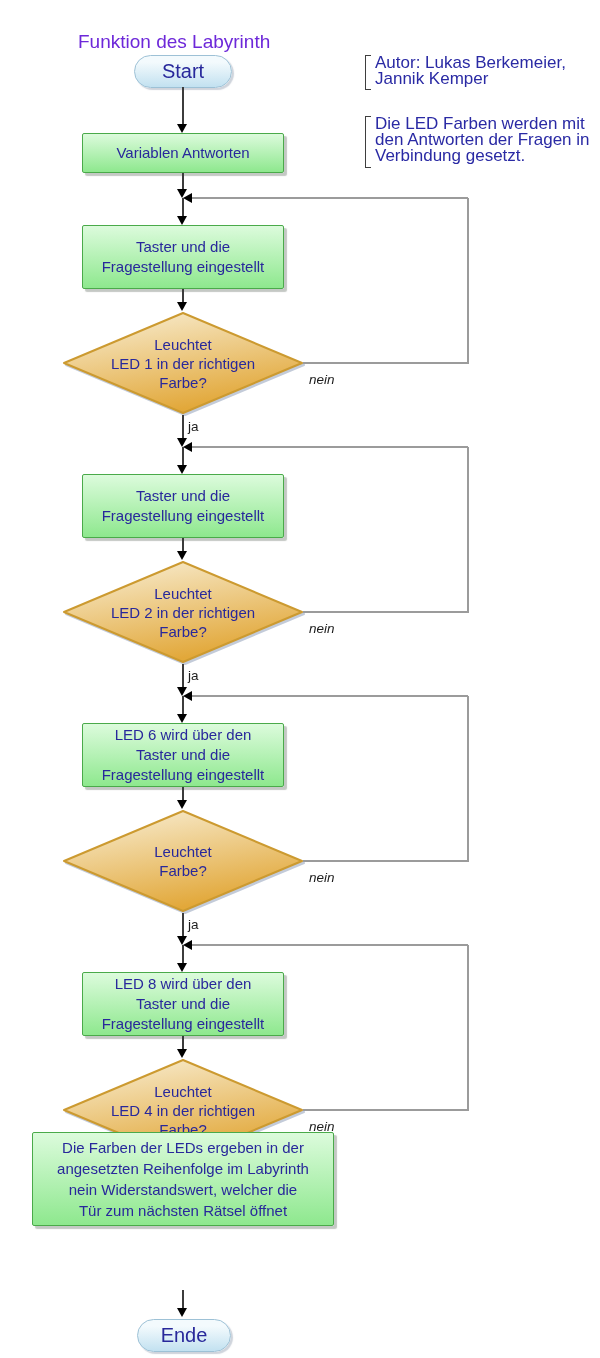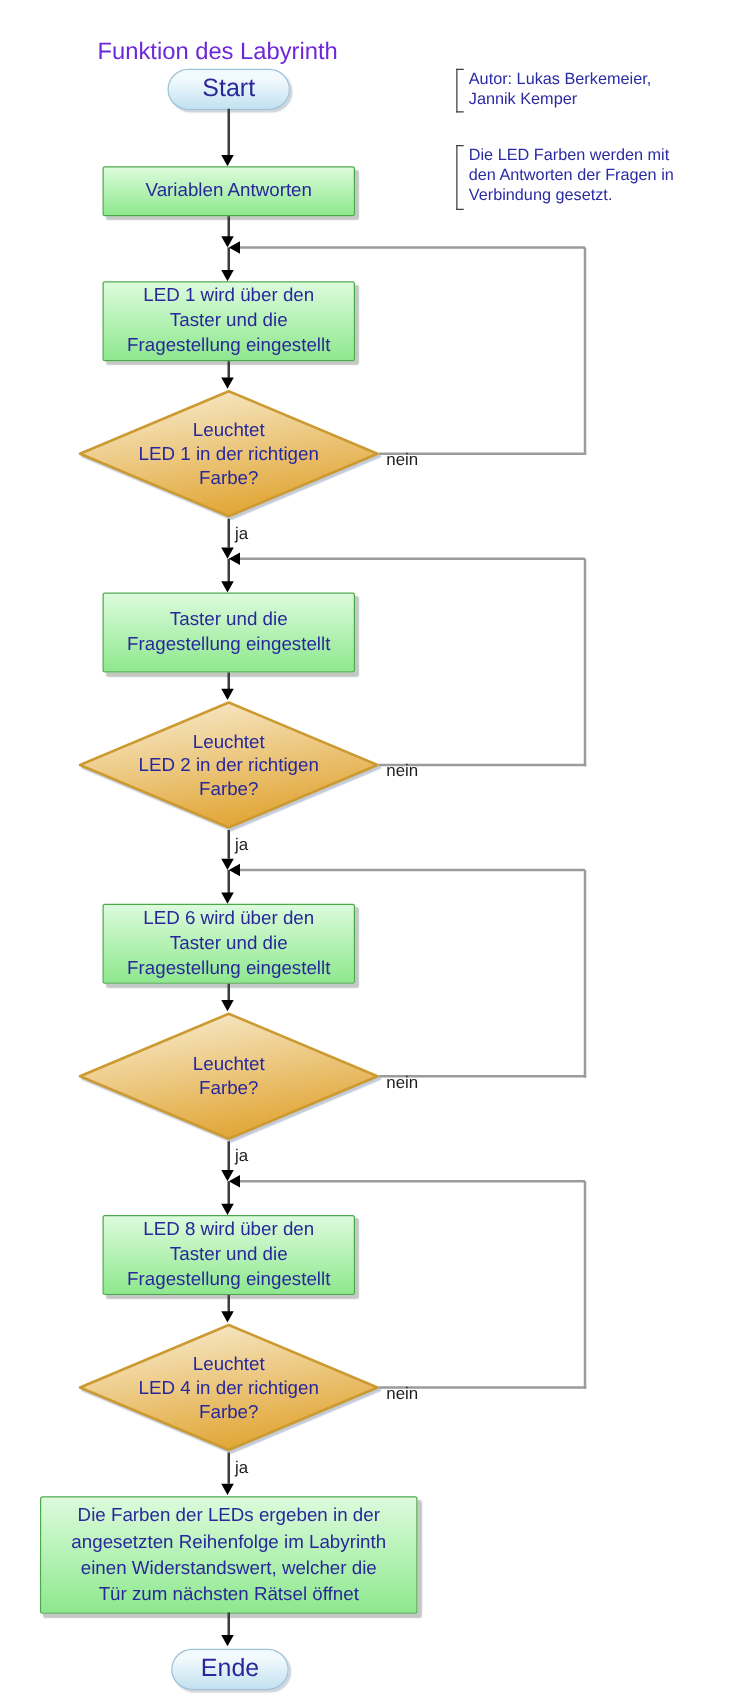--- a/index.html
+++ b/index.html
@@ -36,47 +36,47 @@
     display:flex; flex-direction:column; justify-content:center;
     text-align:center; color:#28289b; font-size:15px; line-height:19px; }
 
   
   .start-oval { top:55px; left:134px; width:96px; height:31px; }
   .hl1 { top:87px;  left:182px; height:37px; }
   .ha1 { top:124px; left:177px; }
   .var-box { top:133px; left:82px; width:200px; height:38px; }
   .hl2 { top:173px; left:182px; height:17px; }
   .ha2 { top:189px; left:177px; }
-  .final-box { top:1197px; left:32px; width:300px; height:92px; line-height:21px; }
+  .final-box { top:1132px; left:32px; width:300px; height:92px; line-height:21px; }
   .fl1 { top:1290px; left:182px; height:19px; }
   .fa1 { top:1308px; left:177px; }
   .ende-oval { top:1319px; left:137px; width:92px; height:31px; }
 
   
   .section { position:absolute; left:0; width:600px; height:252px; }
   .s0 { top:198px; } .s1 { top:447px; } .s2 { top:696px; } .s3 { top:945px; }
   .loop-top    { top:-1px; left:189px; width:279px; height:2px; }
   .loop-ah     { top:-5px; left:183px; }
   .loop-vert   { top:0; left:467px; width:2px; height:166px; }
   .loop-bottom { top:164px; left:303px; width:166px; height:2px; }
   .l1 { top:0; left:182px; height:19px; }
   .a1 { top:18px; left:177px; }
   .led-box { top:27px; left:82px; width:200px; height:62px; }
   .l2 { top:91px;  left:182px; height:14px; }
   .a2 { top:104px; left:177px; }
   .lbl { position:absolute; color:#1c1c1c; font-size:13.5px; }
-  .nein { top:162px; left:309px; }
+  .nein { top:174px; left:309px;font-style:italic; }
   .ja   { top:221px; left:188px; }
   .l3 { top:217px; left:182px; height:23px; }
   .a3 { top:240px; left:177px; }
   .s3 .l3 { height:25px; }
   .s3 .a3 { top:242px; }
 
   
-  .note { position:absolute; color:#2a2aa4; font-size:13px; line-height:16px; }
+  .note { position:absolute; color:#2a2aa4; font-size:17px; line-height:16px; }
   .note-author { left:365px; top:55px; }
   .note-led    { left:365px; top:116px; }
   .bracket { position:absolute; left:0; top:0; width:5px;
     border:1.5px solid #3e3e3e; border-right:none; }
   .note-author .bracket { height:33px; }
   .note-led .bracket { height:50px; }
   .note-text { margin-left:10px; }
 
   .svgdefs { position:absolute; width:0; height:0; }
 </style>
@@ -121,21 +121,20 @@
   <div class="arr-down ha2"></div>
 
   <div class="section s0">
     <div class="gline loop-top"></div>
     <div class="arr-left loop-ah"></div>
     <div class="gline loop-vert"></div>
     <div class="gline loop-bottom"></div>
     <div class="vline l1"></div>
     <div class="arr-down a1"></div>
     <div class="pbox led-box">
-      <div>LED 1 wird über den</div>
       <div>Taster und die</div>
       <div>Fragestellung eingestellt</div>
     </div>
     <div class="vline l2"></div>
     <div class="arr-down a2"></div>
     <div class="diamond">
       <svg width="244" height="104" viewBox="0 0 244 104">
         <polygon points="122,2 241,52 122,102 3,52" fill="url(#dgrad)" stroke="#cc9a30" stroke-width="2" stroke-linejoin="round"></polygon>
       </svg>
       <div class="dtext">
@@ -234,21 +233,21 @@
     </div>
     <div class="lbl nein">nein</div>
     <div class="lbl ja">ja</div>
     <div class="vline l3"></div>
     <div class="arr-down a3"></div>
   </div>
 
   <div class="pbox final-box">
     <div>Die Farben der LEDs ergeben in der</div>
     <div>angesetzten Reihenfolge im Labyrinth</div>
-    <div>einen Widerstandswert, welcher die</div>
+    <div>nein Widerstandswert, welcher die</div>
     <div>Tür zum nächsten Rätsel öffnet</div>
   </div>
   <div class="vline fl1"></div>
   <div class="arr-down fa1"></div>
 
   <div class="oval ende-oval">Ende</div>
 
 </div>
 
 </body></html>

